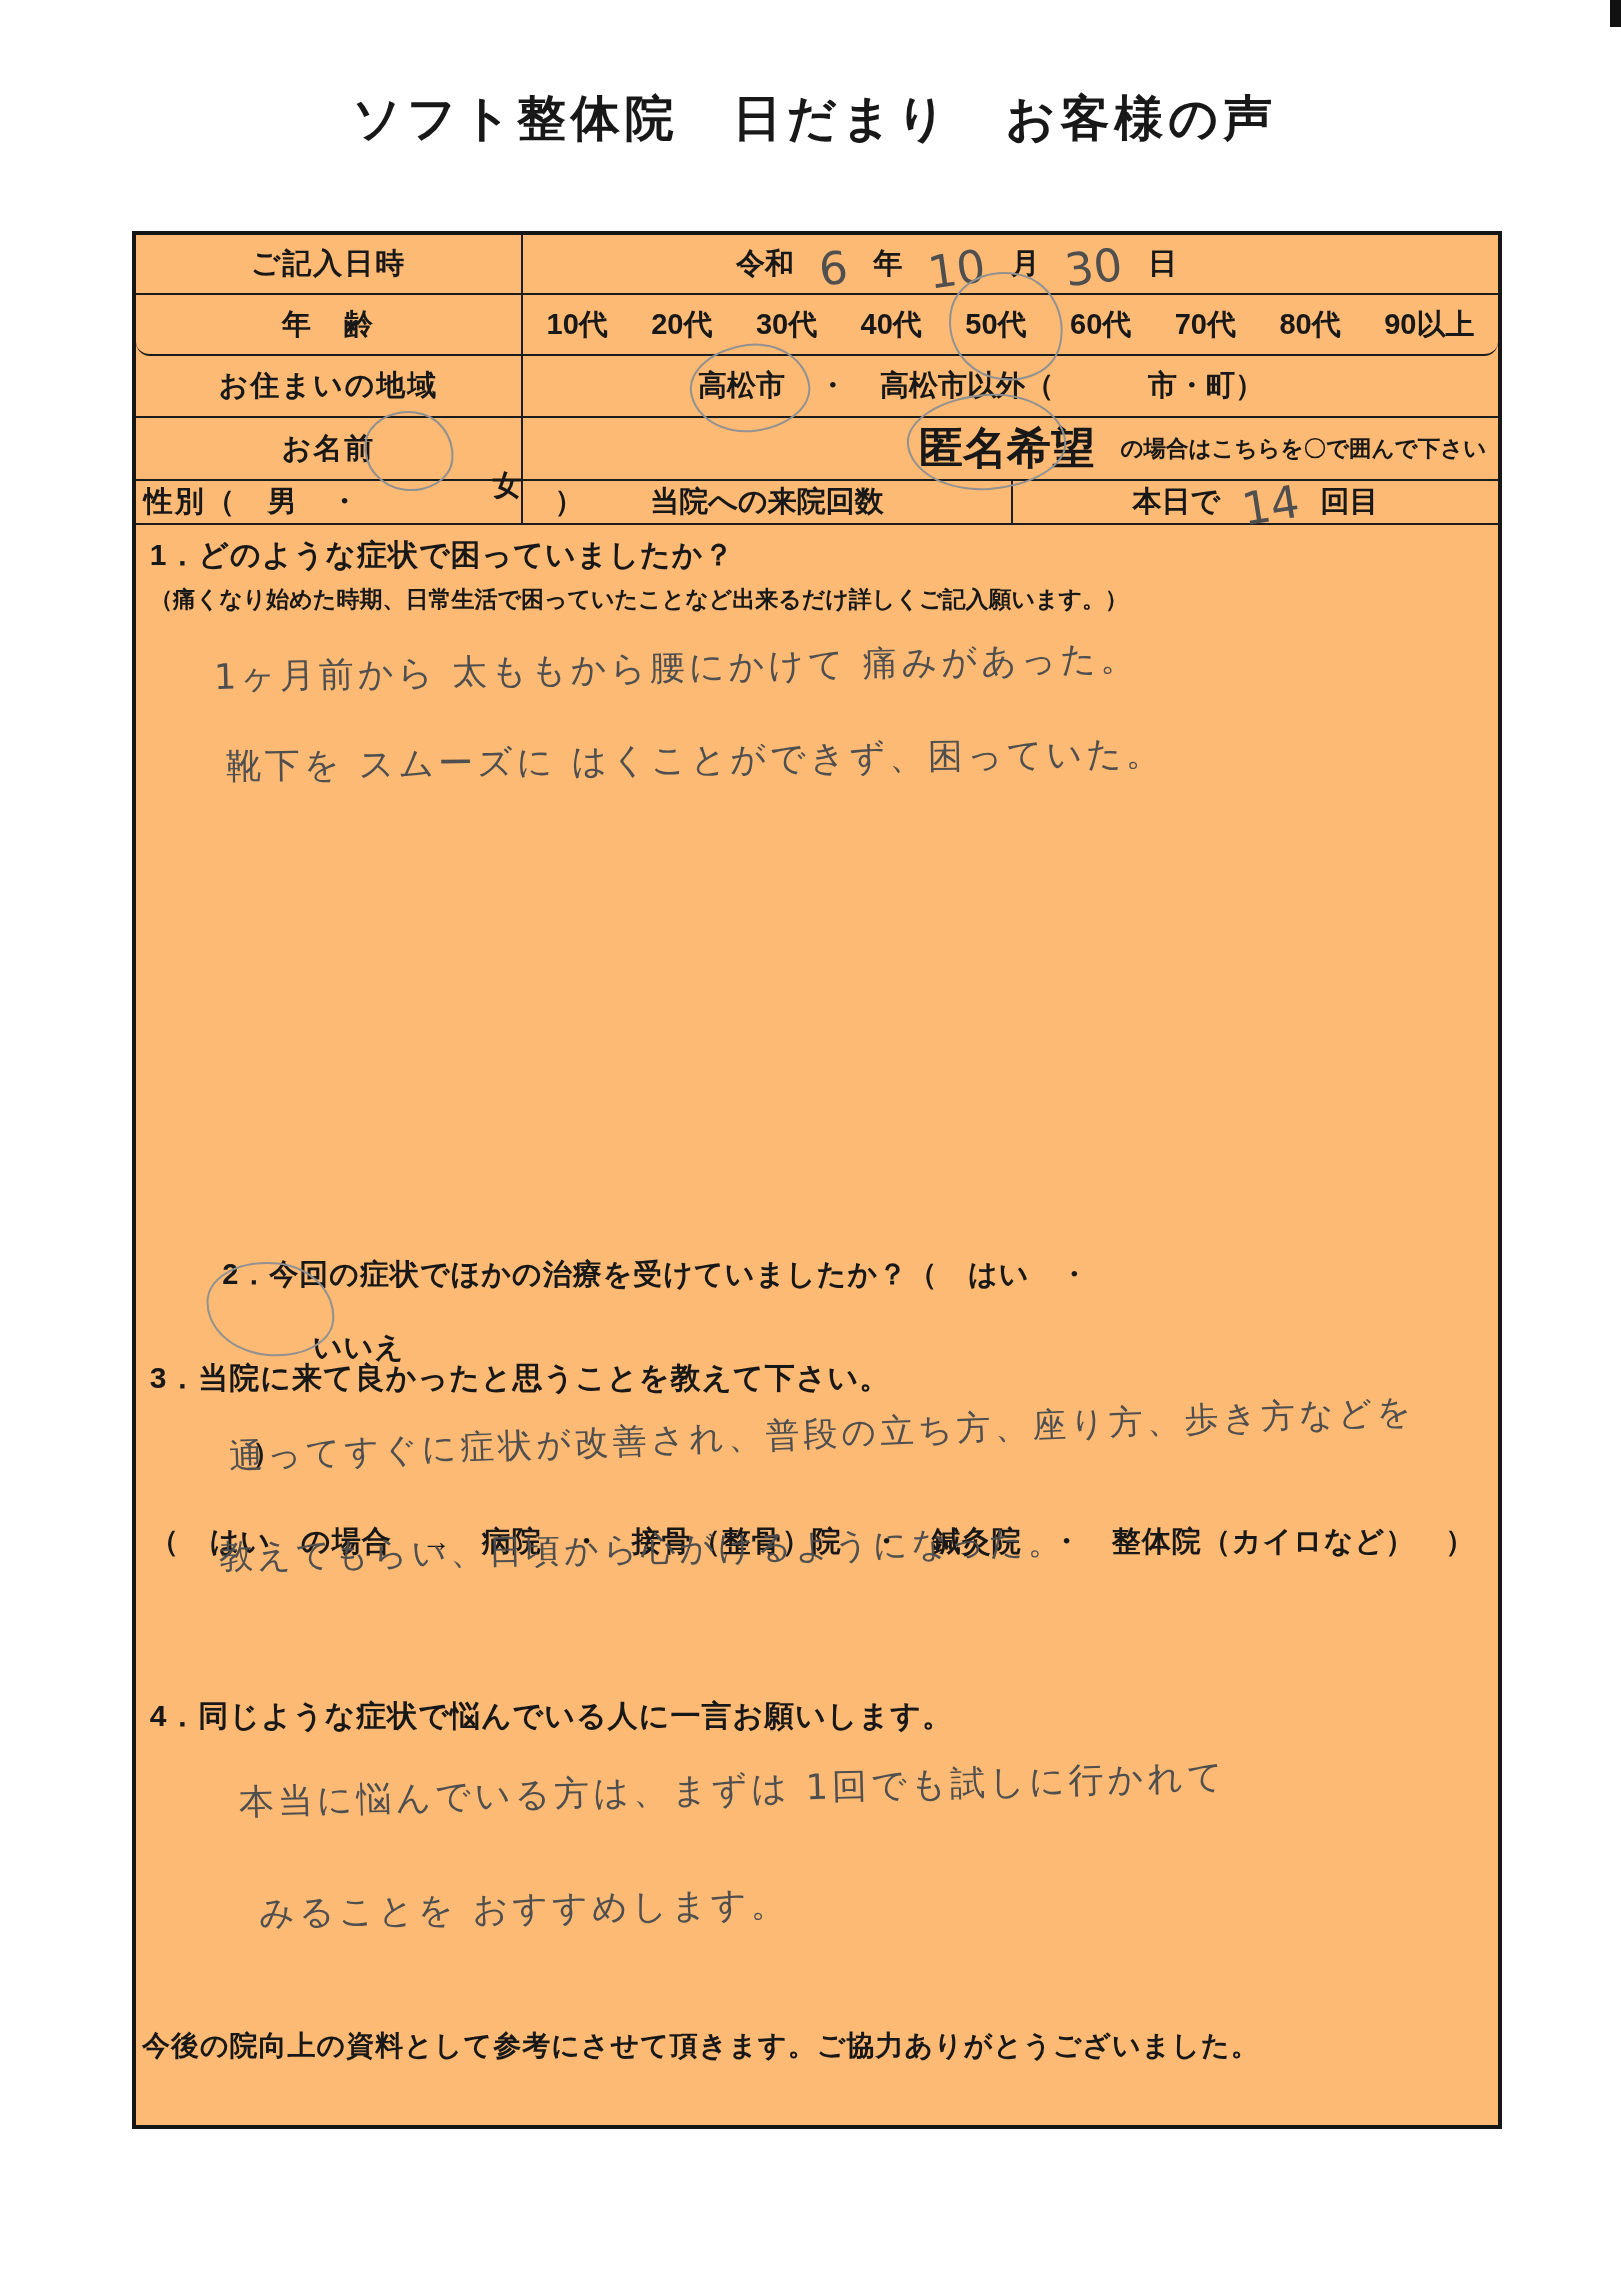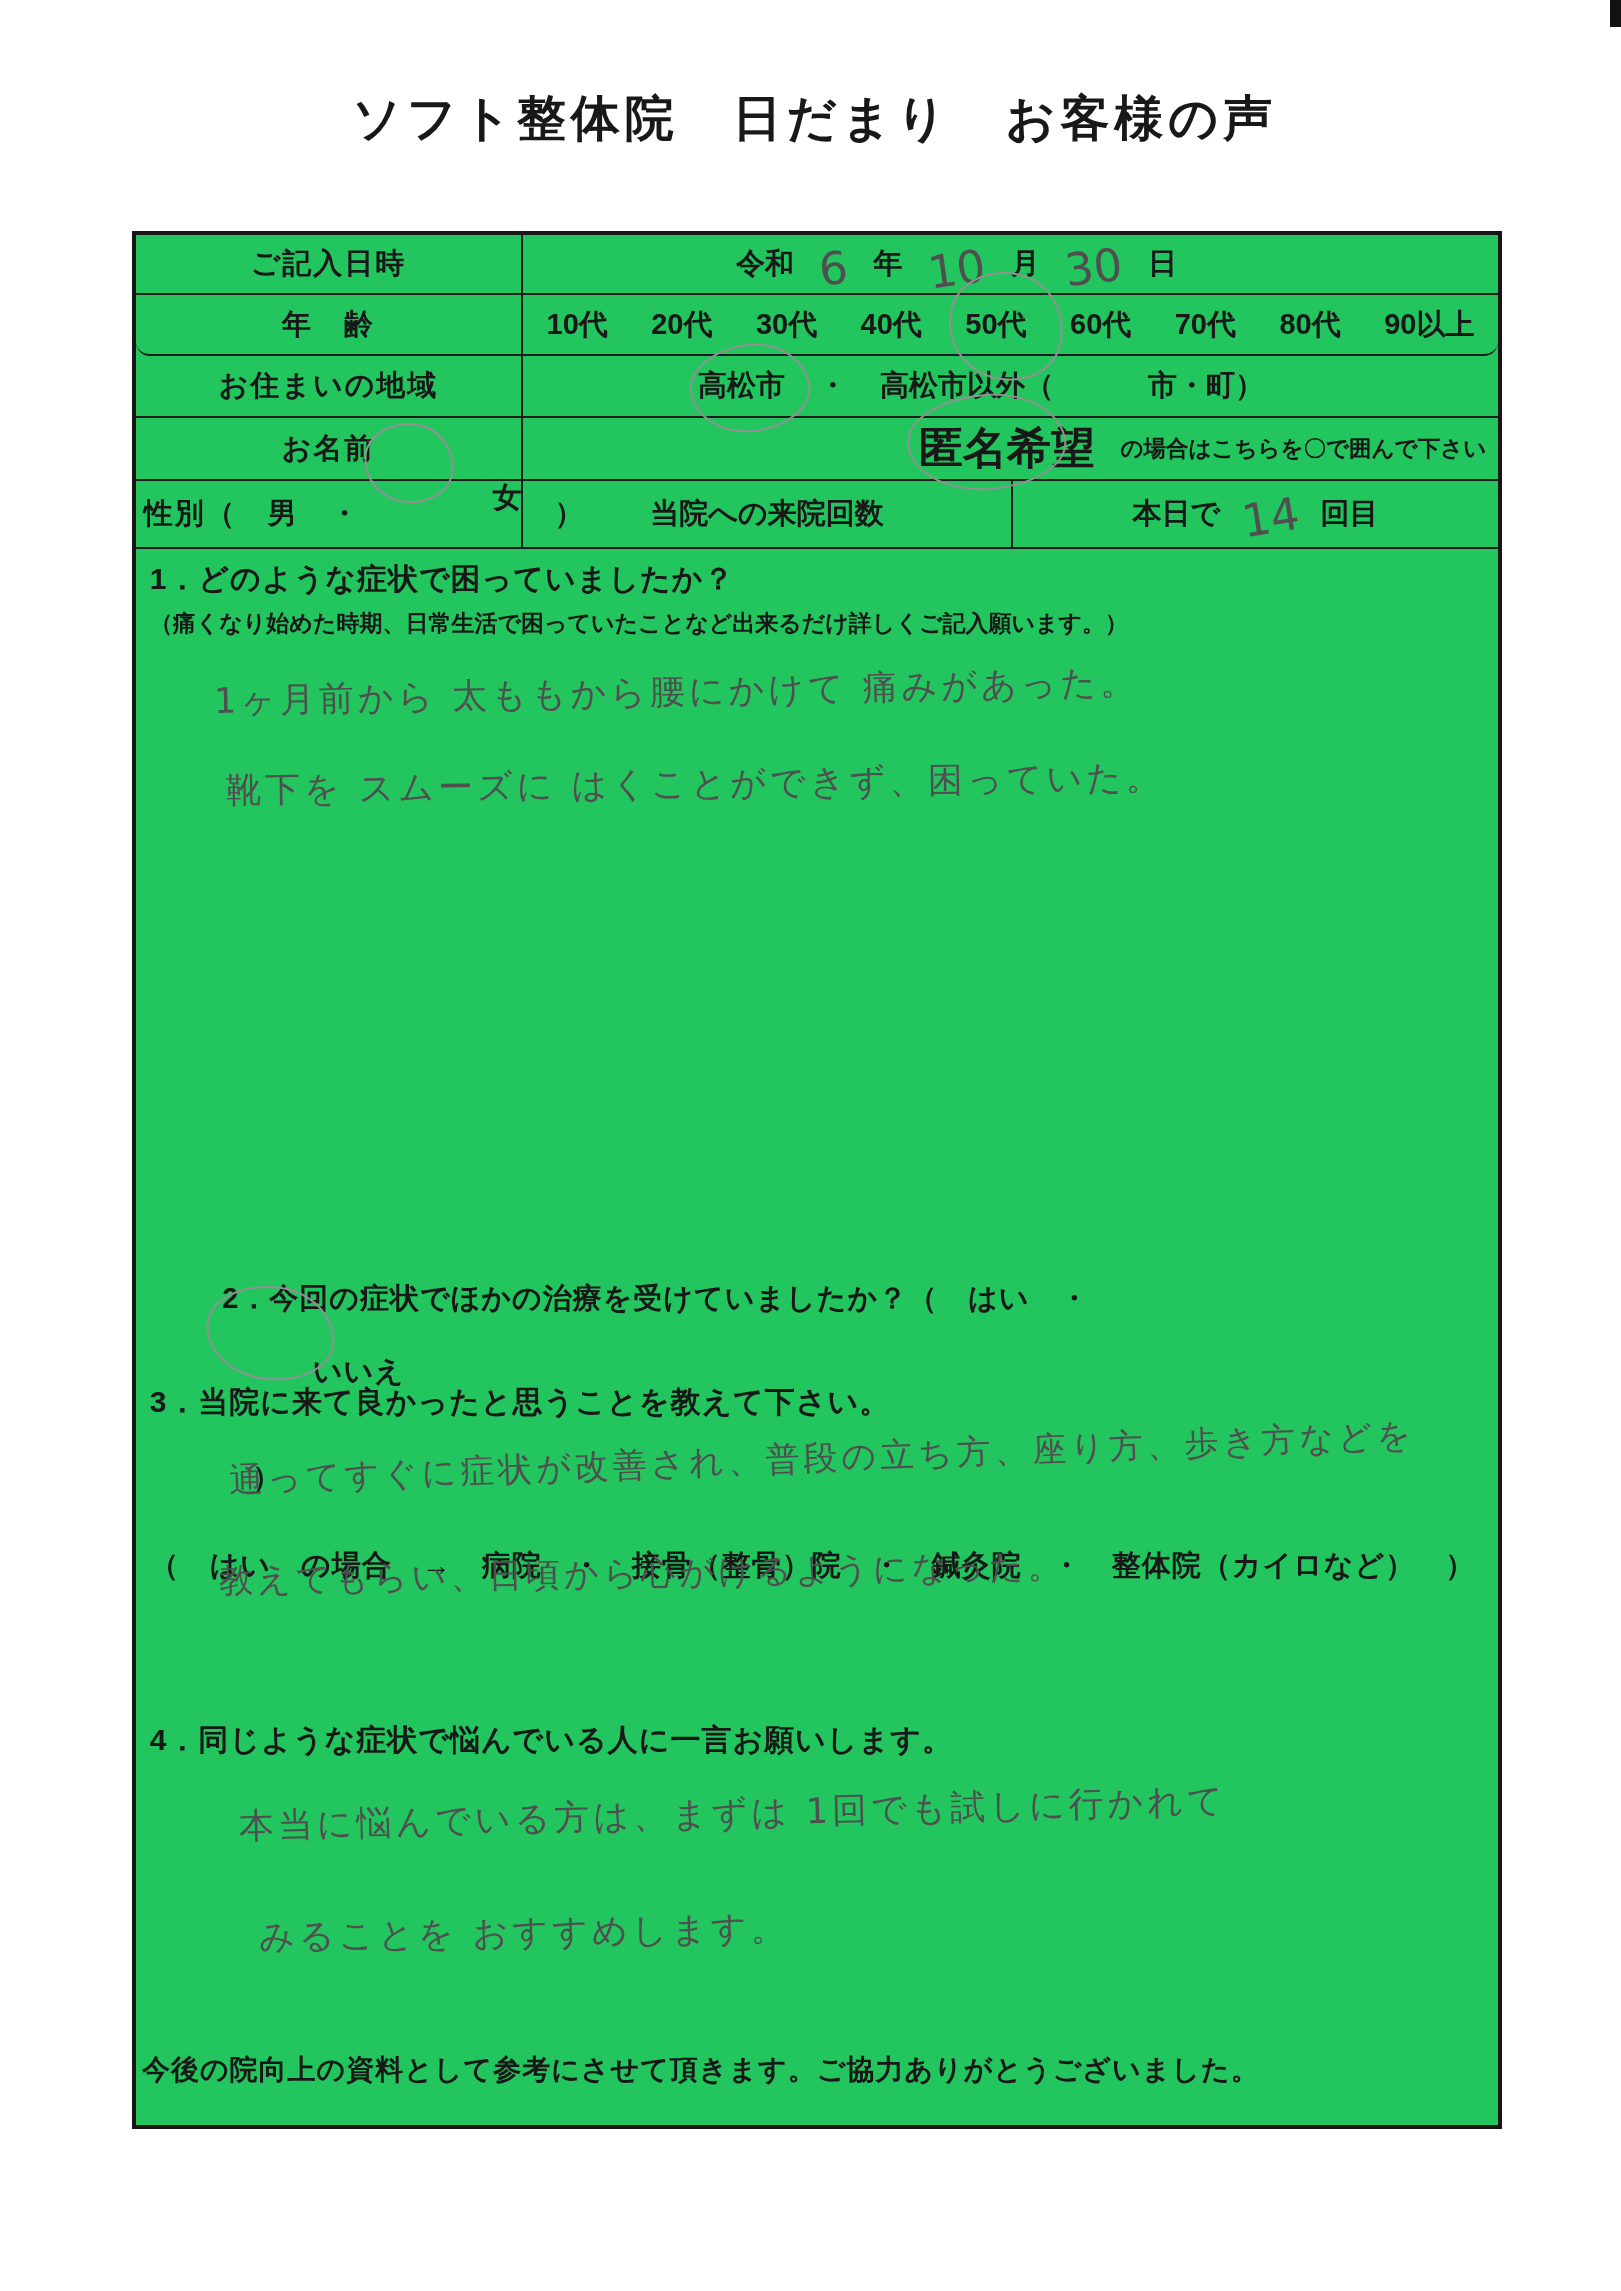--- a/index.html
+++ b/index.html
@@ -10,21 +10,21 @@
   }
   .page-title {
     position:absolute; top:86px; left:4px; width:100%;
     text-align:center; font-size:49px; font-weight:bold; letter-spacing:4.9px;
     white-space:pre;
   }
   .scan-corner { position:absolute; top:0; right:0; width:10.8px; height:27.4px; background:#111; }
 
   .form-table {
     position:absolute; left:132px; top:231px; width:1370px; height:1898px;
-    box-sizing:border-box; border:4.9px solid #161616; background:#22c55e;
+    box-sizing:border-box; border:4.9px solid #161616; background:#fdba74;
     display:flex; flex-direction:column;
   }
   .row { display:flex; box-sizing:border-box; border-bottom:2.9px solid #1c1c1c; flex:none; }
   .cell-label {
     width:387px; box-sizing:border-box; border-right:2.9px solid #1c1c1c;
     display:flex; align-items:center; justify-content:center;
     font-weight:bold; font-size:29px; letter-spacing:2px;
   }
   .cell-value { flex:1; display:flex; align-items:center; box-sizing:border-box; font-weight:bold; font-size:29px; }
 
@@ -107,21 +107,21 @@
       <div class="cell-label">お名前</div>
       <div class="cell-value" style="justify-content:flex-end; padding-right:11.8px; gap:25.5px;">
         <span class="circled">
           <span style="font-size:44px;">匿名希望</span>
           <i class="circle-mark" style="left:-11.8px; top:-25.5px; width:155px; height:92px; transform:rotate(-4deg);"></i>
         </span>
         <span style="font-size:22.5px;">の場合はこちらを〇で囲んで下さい</span>
       </div>
     </div>
 
-    <div class="row" style="height:68px;">
+    <div class="row" style="height:44px;">
       <div class="cell-label" style="justify-content:flex-start; padding-left:7.8px; white-space:pre;">
         <span>性別（　男　・　</span>
         <span class="circled">
           <span>女</span>
           <i class="circle-mark" style="left:-27.4px; top:-21.6px; width:86px; height:76px; transform:rotate(6deg);"></i>
         </span>
         <span>　）</span>
       </div>
       <div class="cell-value" style="flex:none; width:490px; border-right:2.9px solid #1c1c1c; justify-content:center;">
         <span>当院への来院回数</span>

